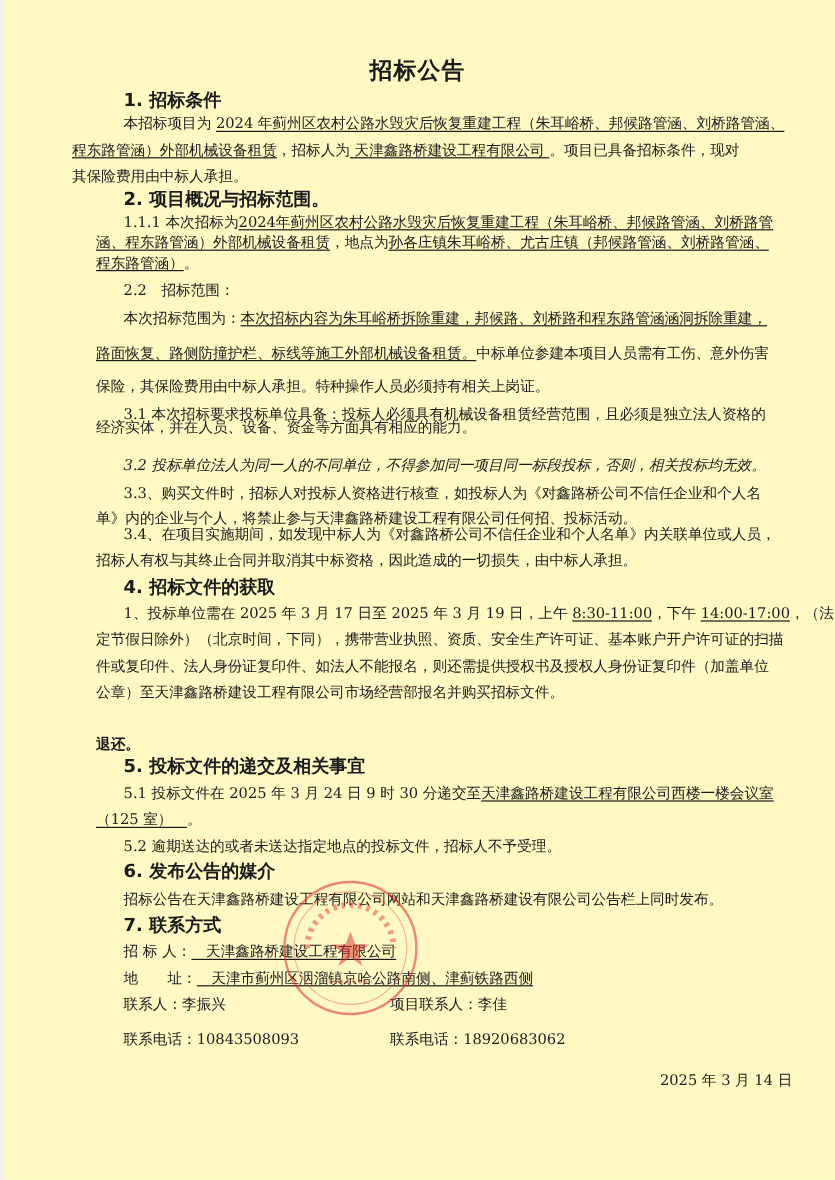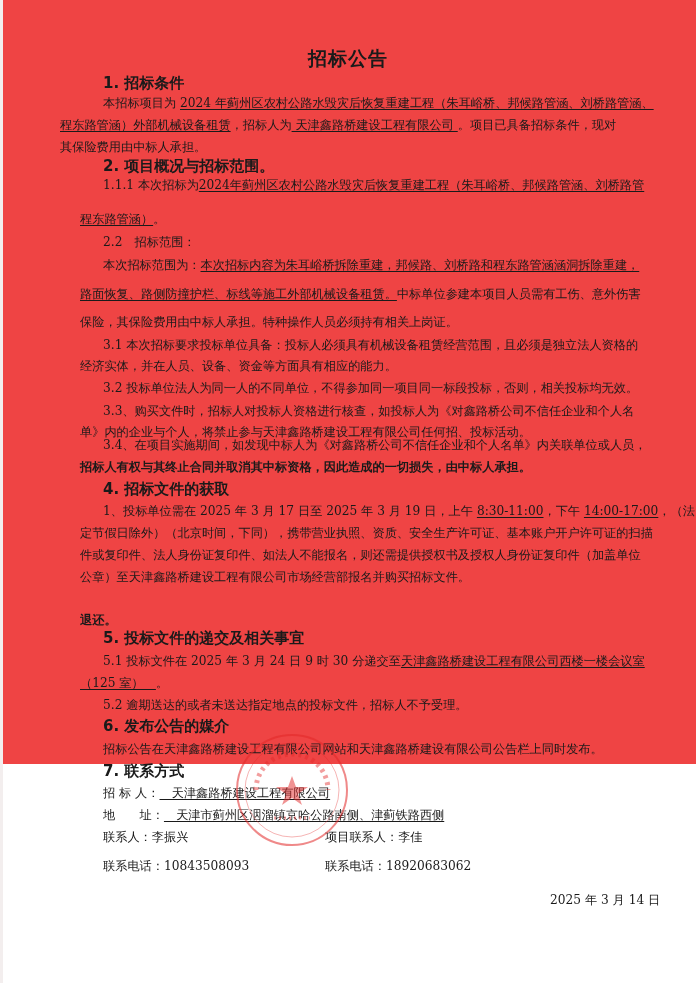--- a/index.html
+++ b/index.html
@@ -1,18 +1,18 @@
 <!DOCTYPE html>
 <html><head>
 <meta charset="utf-8">
 <style>
   html, body { margin: 0; padding: 0; background: #ffffff; }
   body { width: 696px; height: 983px; position: relative; overflow: hidden;
          font-family: "DejaVu Serif", "Liberation Serif", serif; color: #1a1a1a; }
-  .page { position: absolute; left: 0; top: 0; width: 696px; height: 764px; background: #ef4444; }
+  .page { position: absolute; left: 0; top: 0; width: 696px; height: 983px; background: #fef9c3; }
   .edge { position: absolute; left: 0; top: 0; width: 3px; height: 983px; background: #f3eeee; }
   .title { position: absolute; top: 46px; left: 0; width: 696px; text-align: center;
            font-family: "DejaVu Sans", "Liberation Sans", sans-serif; font-size: 19px; font-weight: bold; letter-spacing: 1px; }
   .line { position: absolute; font-size: 12.2px; white-space: nowrap; line-height: 16px; }
   .h { font-weight: bold; font-family: "DejaVu Sans", "Liberation Sans", sans-serif; font-size: 15px; }
   .u { text-decoration: underline; text-underline-offset: 2px; }
   .b { font-weight: bold; }
   .stamp { position: absolute; left: 236px; top: 734px; width: 112px; height: 112px;
            border: 2px solid rgba(226,40,40,0.55); border-radius: 50%; box-sizing: border-box; pointer-events: none; }
   .stamp svg { position: absolute; left: -2px; top: -2px; }
@@ -25,34 +25,35 @@
 
   <div class="title">招标公告</div>
 
   <div class="line h" style="left:103px; top:75px;">1. 招标条件</div>
   <div class="line" style="left:103px; top:95px;"><span>本招标项目为 </span><span class="u">2024 年蓟州区农村公路水毁灾后恢复重建工程（朱耳峪桥、邦候路管涵、刘桥路管涵、</span></div>
   <div class="line" style="left:60px; top:117px;"><span class="u">程东路管涵）外部机械设备租赁</span><span>，招标人为</span><span class="u"> 天津鑫路桥建设工程有限公司 </span><span>。项目已具备招标条件，现对</span></div>
   <div class="line" style="left:60px; top:139px;">其保险费用由中标人承担。</div>
 
   <div class="line h" style="left:103px; top:158px;">2. 项目概况与招标范围。</div>
   <div class="line" style="left:103px; top:177px;"><span>1.1.1 本次招标为</span><span class="u">2024年蓟州区农村公路水毁灾后恢复重建工程（朱耳峪桥、邦候路管涵、刘桥路管</span></div>
+  <div class="line" style="left:80px; top:194px;"><span class="u">涵、程东路管涵）外部机械设备租赁</span><span>，地点为</span><span class="u">孙各庄镇朱耳峪桥、尤古庄镇（邦候路管涵、刘桥路管涵、</span></div>
   <div class="line" style="left:80px; top:211px;"><span class="u">程东路管涵）</span><span>。</span></div>
   <div class="line" style="left:103px; top:234px;">2.2　招标范围：</div>
 
   <div class="line" style="left:103px; top:257px;"><span>本次招标范围为：</span><span class="u">本次招标内容为朱耳峪桥拆除重建，邦候路、刘桥路和程东路管涵涵洞拆除重建，</span></div>
   <div class="line" style="left:80px; top:286px;"><span class="u">路面恢复、路侧防撞护栏、标线等施工外部机械设备租赁。</span><span>中标单位参建本项目人员需有工伤、意外伤害</span></div>
   <div class="line" style="left:80px; top:314px;">保险，其保险费用由中标人承担。特种操作人员必须持有相关上岗证。</div>
 
   <div class="line" style="left:103px; top:337px;">3.1 本次招标要求投标单位具备：投标人必须具有机械设备租赁经营范围，且必须是独立法人资格的</div>
-  <div class="line" style="left:80px; top:358px;text-align:right;">经济实体，并在人员、设备、资金等方面具有相应的能力。</div>
-  <div class="line" style="left:103px; top:380px;">3.2 投标单位法人为同一人的不同单位，不得参加同一项目同一标段投标，否则，相关投标均无效。</div>
+  <div class="line" style="left:80px; top:348px;text-align:right;">经济实体，并在人员、设备、资金等方面具有相应的能力。</div>
+  <div class="line" style="left:103px; top:380px;font-style:italic;">3.2 投标单位法人为同一人的不同单位，不得参加同一项目同一标段投标，否则，相关投标均无效。</div>
   <div class="line" style="left:103px; top:403px;">3.3、购买文件时，招标人对投标人资格进行核查，如投标人为《对鑫路桥公司不信任企业和个人名</div>
   <div class="line" style="left:80px; top:424px;">单》内的企业与个人，将禁止参与天津鑫路桥建设工程有限公司任何招、投标活动。</div>
   <div class="line" style="left:103px; top:437px; top:437px;">3.4、在项目实施期间，如发现中标人为《对鑫路桥公司不信任企业和个人名单》内关联单位或人员，</div>
-  <div class="line" style="left:80px; top:459px;font-weight:bold;">招标人有权与其终止合同并取消其中标资格，因此造成的一切损失，由中标人承担。</div>
+  <div class="line" style="left:80px; top:459px;">招标人有权与其终止合同并取消其中标资格，因此造成的一切损失，由中标人承担。</div>
 
   <div class="line h" style="left:103px; top:481px;">4. 招标文件的获取</div>
   <div class="line" style="left:103px; top:503px;"><span>1、投标单位需在 2025 年 3 月 17 日至 2025 年 3 月 19 日，上午 </span><span class="u">8:30-11:00</span><span>，下午 </span><span class="u">14:00-17:00</span><span>，（法</span></div>
   <div class="line" style="left:80px; top:525px;">定节假日除外）（北京时间，下同），携带营业执照、资质、安全生产许可证、基本账户开户许可证的扫描</div>
   <div class="line" style="left:80px; top:547px;">件或复印件、法人身份证复印件、如法人不能报名，则还需提供授权书及授权人身份证复印件（加盖单位</div>
   <div class="line" style="left:80px; top:569px;">公章）至天津鑫路桥建设工程有限公司市场经营部报名并购买招标文件。</div>
   <div class="line b" style="left:80px; top:612px;">退还。</div>
 
   <div class="line h" style="left:103px; top:630px;">5. 投标文件的递交及相关事宜</div>
   <div class="line" style="left:103px; top:653px;"><span>5.1 投标文件在 2025 年 3 月 24 日 9 时 30 分递交至</span><span class="u">天津鑫路桥建设工程有限公司西楼一楼会议室</span></div>

